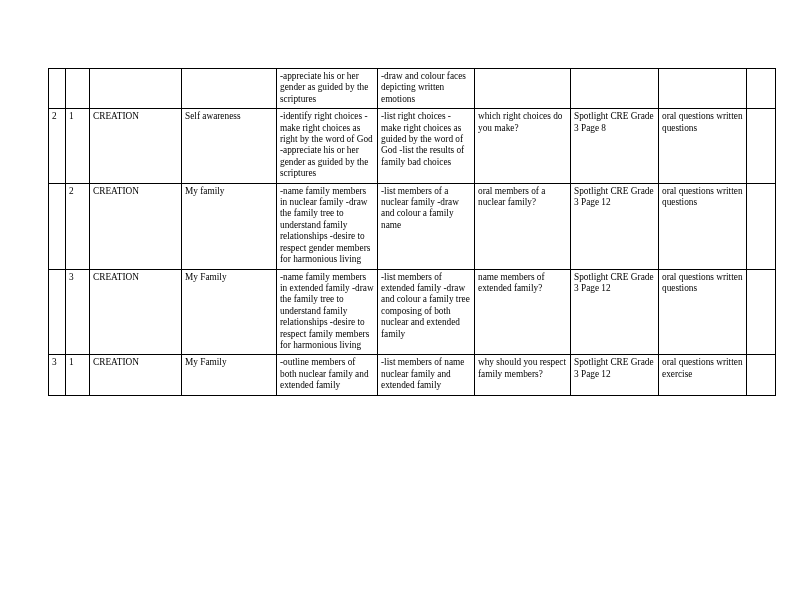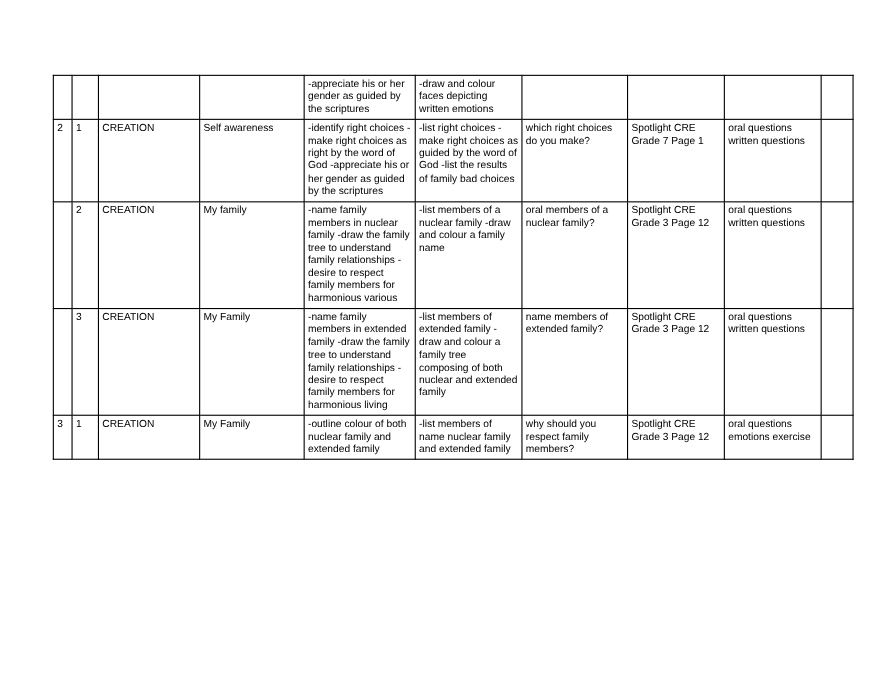--- a/index.html
+++ b/index.html
@@ -30,21 +30,21 @@
     border-collapse: collapse;
     table-layout: fixed;
     width: 697px;
   }
   table.scheme td {
     border: 1px solid #000000;
     vertical-align: top;
     padding: 2px 3px 3px 3px;
     font-size: 9.3px;
     line-height: 11.4px;
-    font-family: Liberation Sans, sans-serif;
+    font-family: Liberation Serif, serif;
   }
   
   col.c0 { width: 17px; }
   col.c1 { width: 24px; }
   col.c2 { width: 92px; }
   col.c3 { width: 95px; }
   col.c4 { width: 101px; }
   col.c5 { width: 97px; }
   col.c6 { width: 96px; }
   col.c7 { width: 88px; }
@@ -124,21 +124,21 @@
             </td>
           <td>
               <div>-list right choices
 -make right choices as guided by the word of God
 -list the results of family bad choices</div>
             </td>
           <td>
               <div>which right choices do you make?</div>
             </td>
           <td>
-              <div>Spotlight CRE Grade 7 Page 1</div>
+              <div>Spotlight CRE Grade 3 Page 8</div>
             </td>
           <td>
               <div>oral questions
 
 written questions</div>
             </td>
           <td>
               <div></div>
             </td>
         </tr>
@@ -152,21 +152,21 @@
             </td>
           <td>
               <div>CREATION</div>
             </td>
           <td>
               <div>My family</div>
             </td>
           <td>
               <div>-name family members in nuclear family
 -draw the family tree to understand family relationships
--desire to respect family members for harmonious various</div>
+-desire to respect gender members for harmonious living</div>
             </td>
           <td>
               <div>-list members of a nuclear family
 -draw and colour a family name</div>
             </td>
           <td>
               <div>oral members of a nuclear family?</div>
             </td>
           <td>
               <div>Spotlight CRE Grade 3 Page 12</div>
@@ -226,35 +226,35 @@
           <td>
               <div>1</div>
             </td>
           <td>
               <div>CREATION</div>
             </td>
           <td>
               <div>My Family</div>
             </td>
           <td>
-              <div>-outline colour of both nuclear family and extended family</div>
+              <div>-outline members of both nuclear family and extended family</div>
             </td>
           <td>
               <div>-list members of name nuclear family and extended family</div>
             </td>
           <td>
               <div>why should you respect family members?</div>
             </td>
           <td>
               <div>Spotlight CRE Grade 3 Page 12</div>
             </td>
           <td>
               <div>oral questions
 
-emotions exercise</div>
+written exercise</div>
             </td>
           <td>
               <div></div>
             </td>
         </tr>
 
       </tbody>
     </table>
   </div>
 </div>

